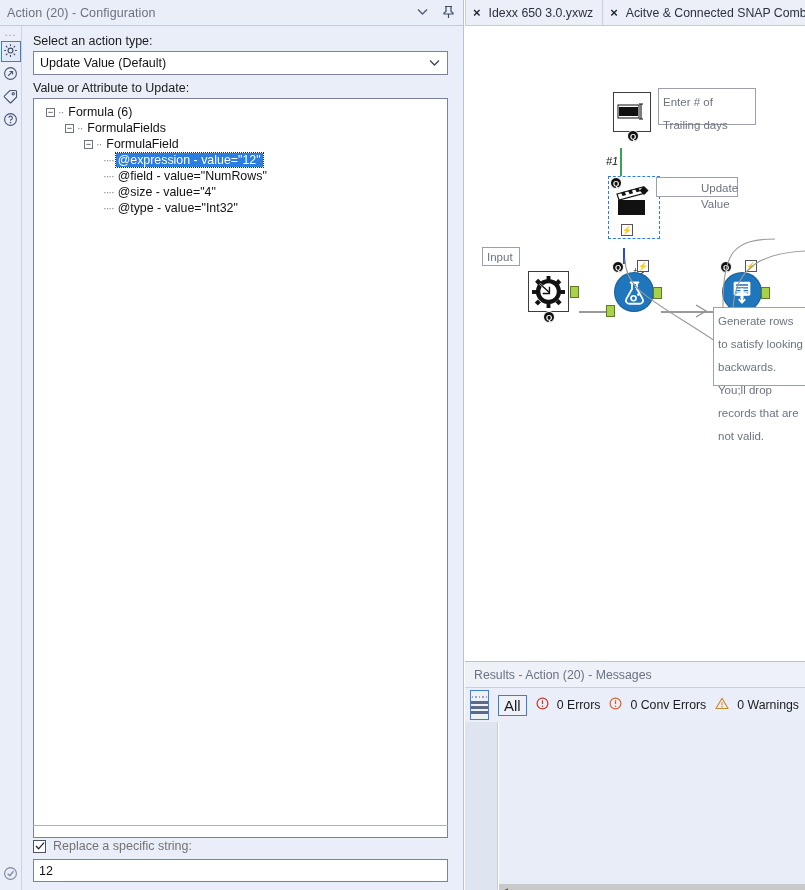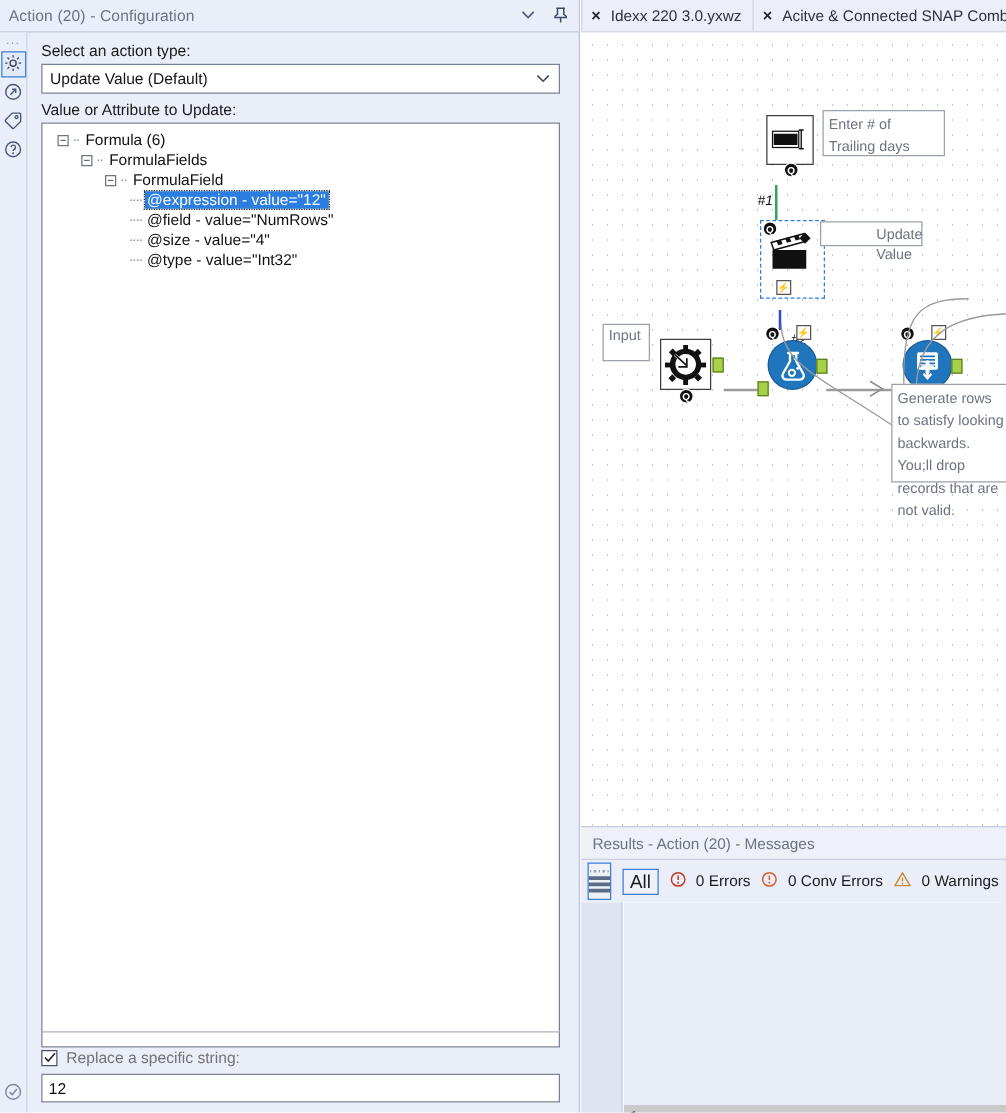--- a/index.html
+++ b/index.html
@@ -118,21 +118,21 @@
     background-position: 3px 4px;
     overflow: hidden;
   }
   .cnode { position: absolute; }
   .cbox {
     width: 38px; height: 40px; background: #fff; border: 1px solid #3d3d3d;
     display:flex; align-items:center; justify-content:center;
   }
   .annot {
     position: absolute; background: #ffffff; border: 1px solid #9aa0ac;
-    color: #6c7382; font-size: 11.5px; line-height: 18px; padding: 2px 4px;
+    color: #6c7382; font-size: 11.5px; line-height: 23px; padding: 2px 4px;
   }
   .badge-q, .badge-l {
     position: absolute; width: 12px; height: 12px; font-size: 8px;
     display:flex; align-items:center; justify-content:center;
   }
   .badge-q { border-radius: 50%; background: #111; color: #fff; border: 1px solid #fff; font-weight:700;}
   .badge-l { background: #fff; border: 1px solid #555; color: #2b4ad6; }
   .conn-lbl { position: absolute; font-size: 11px; font-style: italic; color: #111; }
   .port {
     position: absolute; width: 9px; height: 12px; background: #a8d14a; border: 1px solid #5e7c22;
@@ -306,21 +306,21 @@
       <input id="replace-input" type="text" value="12" style="">
     </div>
   </section>
 
   <section id="right-pane">
 
     <div id="tabbar">
       <div class="lgrip"></div>
       <div class="tab">
         <span class="closex">×</span>
-        <span>Idexx 220 3.0.yxwz</span>
+        <span>Idexx 650 3.0.yxwz</span>
       </div>
       <div class="tab">
         <span class="closex">×</span>
         <span>Acitve &amp; Connected SNAP Comb</span>
       </div>
     </div>
 
     <div id="canvas">
 
       <div class="annot" style="left:193px; top:62px; width:98px; height:37px;">Enter # of Trailing days</div>
@@ -357,21 +357,21 @@
           </svg>
         </div>
         <div class="badge-q" style="left:-3px; top:-4px;">Q</div>
         <div class="badge-l" style="left:8px; top:43px;">⚡</div>
       </div>
       <div class="wire" style="left:158px; top:222px; width:2px; height:16px; background:#2b4ad6;"></div>
       <div class="conn-lbl" style="left:168px; top:240px;">#2</div>
 
       <div class="annot" style="left:191px; top:151px; width:82px; height:20px; line-height:16px;padding-left:44px;">Update Value</div>
 
-      <div class="annot" style="left:17px; top:233px; width:38px; height:30px; line-height:15px;">Input</div>
+      <div class="annot" style="left:17px; top:221px; width:38px; height:19px; line-height:15px;">Input</div>
 
       <div class="cnode" style="left:63px; top:245px;">
         <div class="cbox" style="width:41px;height:41px;">
           <svg width="33" height="32" viewBox="0 0 34 33">
             <path d="M17 3 a13 13 0 1 1 -.1 0z M17 7.5 a8.5 8.5 0 1 0 .1 0z" fill="#111"></path>
             <g fill="#111">
               <rect x="15" y="0" width="4" height="5"></rect>
                 <rect x="15" y="28" width="4" height="5"></rect>
               <rect x="0" y="14.5" width="5" height="4"></rect>
                 <rect x="29" y="14.5" width="5" height="4"></rect>

